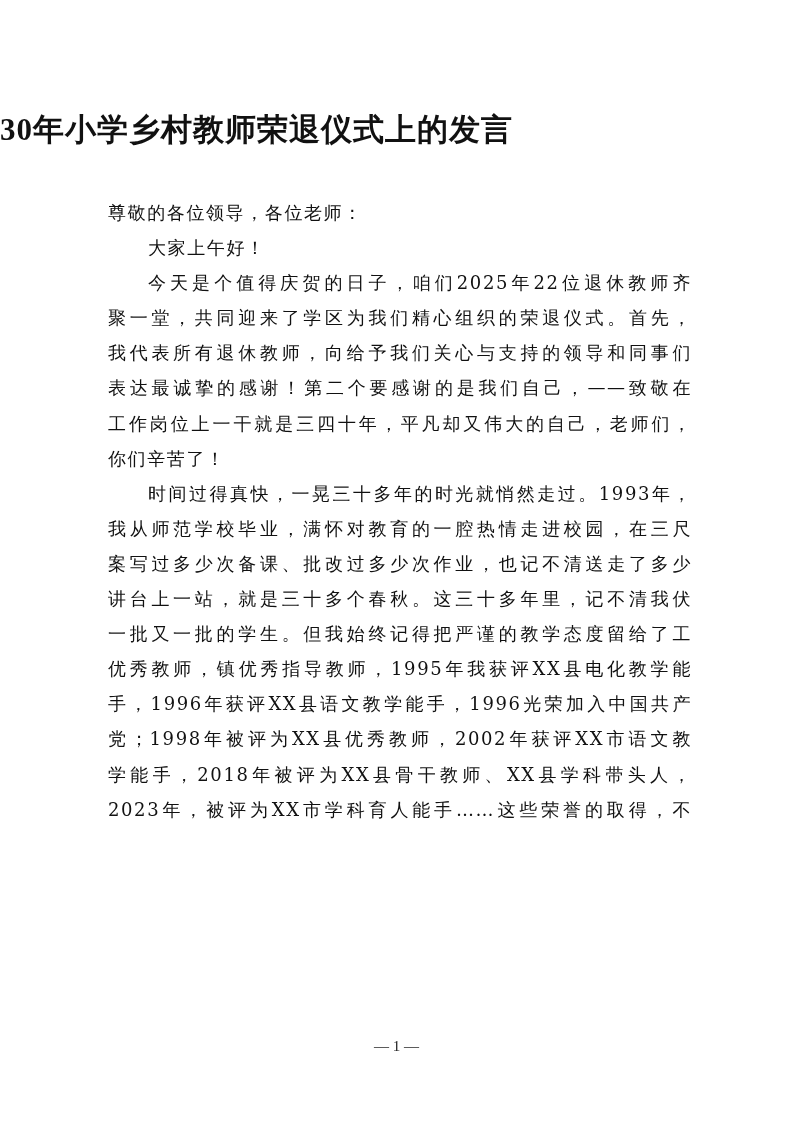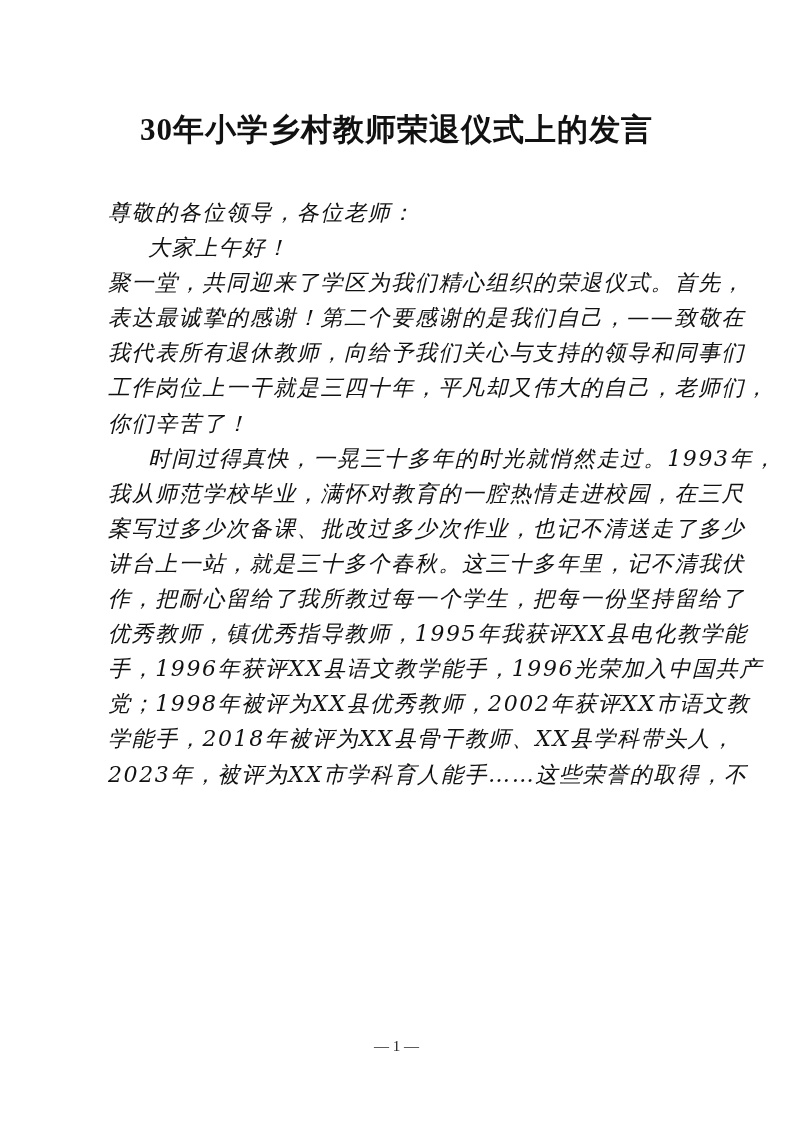--- a/index.html
+++ b/index.html
@@ -1,46 +1,47 @@
 <!DOCTYPE html>
 <html><head>
 <meta charset="utf-8">
 <style>
   html, body { margin: 0; padding: 0; background: #ffffff; }
   body { width: 793px; height: 1122px; position: relative; overflow: hidden;
          font-family: "DejaVu Serif", "Liberation Serif", serif; color: #111; }
-  .title { position: absolute; top: 108px; left: 0; width: 793px; text-align: center;
+  .title { position: absolute; top: 108px; left: 0; width: 793px; text-align: left;
            font-family: "Liberation Serif", "DejaVu Serif", serif; font-weight: bold;
            font-size: 31px; letter-spacing: 1px; line-height: 44px; }
   .body { position: absolute; top: 195px; left: 108px; width: 584px;
-          font-size: 22px; line-height: 35.1px; text-align: justify; letter-spacing: 1.6px; font-style: italic; }
+          font-size: 18px; line-height: 35.1px; text-align: justify; letter-spacing: 1.6px; }
   .line { display: block; white-space: nowrap; height: 35.1px; text-align-last: justify; }
   .line.last { text-align-last: left; }
   .indent { padding-left: 40px; }
   .footer { position: absolute; top: 1038px; left: 0; width: 793px; text-align: center;
             font-size: 15px; color: #222; font-family: "Liberation Serif", serif; }
 </style>
 </head>
 <body>
 
 <div class="title">30年小学乡村教师荣退仪式上的发言</div>
 
 <div class="body" id="body">
     <span class="line last">尊敬的各位领导，各位老师：</span>
     <span class="line indent last">大家上午好！</span>
+    <span class="line indent">今天是个值得庆贺的日子，咱们2025年22位退休教师齐</span>
     <span class="line">聚一堂，共同迎来了学区为我们精心组织的荣退仪式。首先，</span>
+    <span class="line">我代表所有退休教师，向给予我们关心与支持的领导和同事们</span>
     <span class="line">表达最诚挚的感谢！第二个要感谢的是我们自己，——致敬在</span>
-    <span class="line">我代表所有退休教师，向给予我们关心与支持的领导和同事们</span>
     <span class="line">工作岗位上一干就是三四十年，平凡却又伟大的自己，老师们，</span>
     <span class="line last">你们辛苦了！</span>
     <span class="line indent">时间过得真快，一晃三十多年的时光就悄然走过。1993年，</span>
     <span class="line">我从师范学校毕业，满怀对教育的一腔热情走进校园，在三尺</span>
     <span class="line">案写过多少次备课、批改过多少次作业，也记不清送走了多少</span>
     <span class="line">讲台上一站，就是三十多个春秋。这三十多年里，记不清我伏</span>
-    <span class="line">作，把耐心留给了我所教过每一个学生，把每一份坚持留给了</span>
+    <span class="line">一批又一批的学生。但我始终记得把严谨的教学态度留给了工</span>
     <span class="line">优秀教师，镇优秀指导教师，1995年我获评XX县电化教学能</span>
     <span class="line">手，1996年获评XX县语文教学能手，1996光荣加入中国共产</span>
     <span class="line">党；1998年被评为XX县优秀教师，2002年获评XX市语文教</span>
     <span class="line">学能手，2018年被评为XX县骨干教师、XX县学科带头人，</span>
     <span class="line">2023年，被评为XX市学科育人能手……这些荣誉的取得，不</span>
   </div>
 
 <div class="footer">— 1 —</div>
 
 </body></html>

